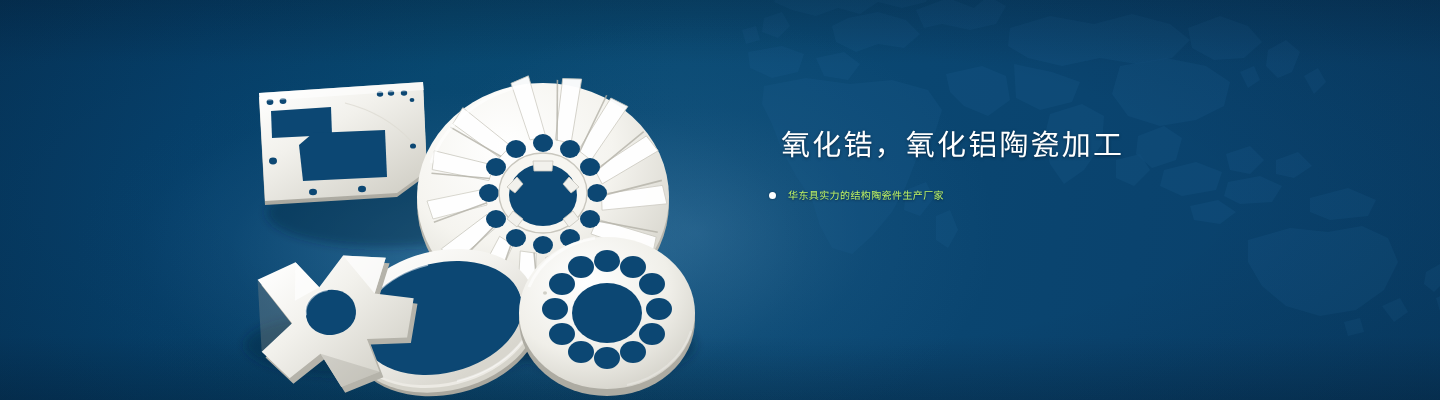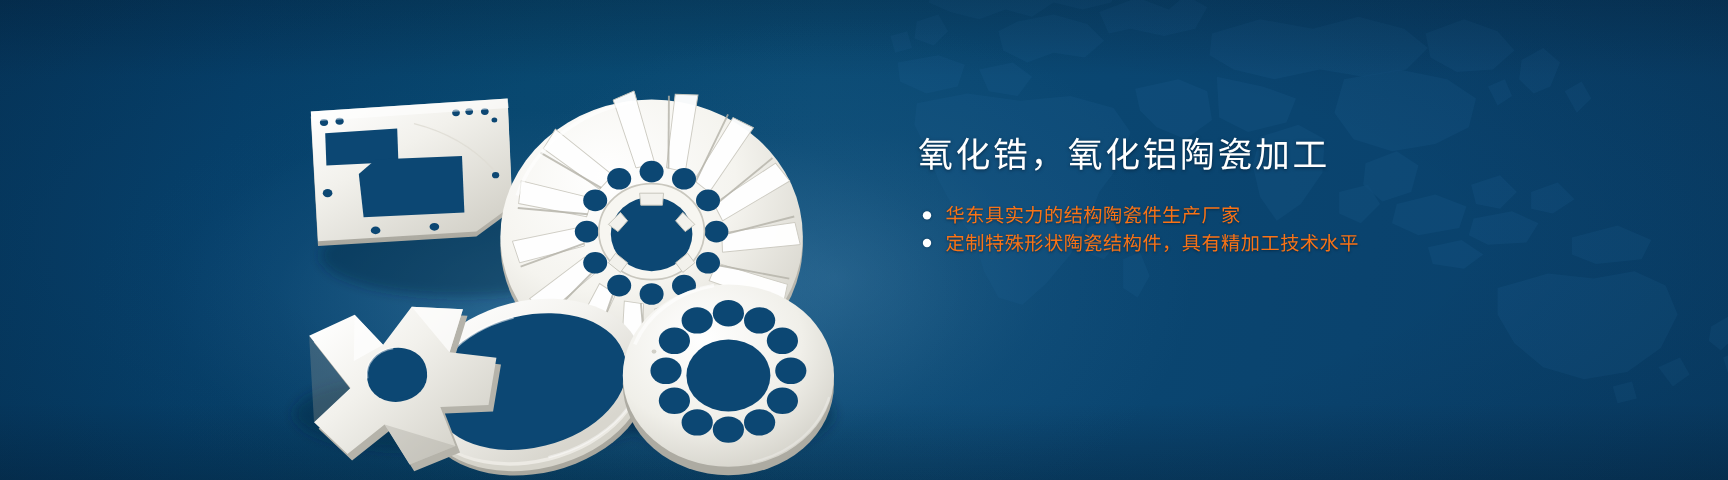--- a/index.html
+++ b/index.html
@@ -99,21 +99,21 @@
   .photo svg { display: block; width: 100%; height: 100%; overflow: visible; }
 
   
   .textblock {
     position: absolute;
     left: 765px;
     top: 112px;
     width: 620px;
   }
   .headline {
-    margin: 0;
+    margin: 16px;
     font-size: 29px;
     line-height: 34px;
     font-weight: 400;
     letter-spacing: 2.2px;
     color: #ffffff;
     text-shadow: 0 1px 3px rgba(0,14,30,0.55);
     white-space: nowrap;
   }
   .bullets {
     list-style: none;
@@ -129,23 +129,23 @@
   .dot {
     flex: 0 0 auto;
     width: 7px;
     height: 7px;
     border-radius: 50%;
     background: #ffffff;
     margin-right: 12px;
     box-shadow: 0 0 2px rgba(0,20,40,0.5);
   }
   .bullet-text {
-    font-size: 16px;
+    font-size: 10px;
     line-height: 23px;
-    color: #f97316;
+    color: #bef264;
     letter-spacing: 0.4px;
     text-shadow: 0 1px 2px rgba(0,12,26,0.5);
   }
 </style>
 </head>
 <body>
 
 <div class="banner">
 
   <div class="bg-base"></div>
@@ -460,20 +460,16 @@
     </svg>
   </div>
 
   <div class="textblock">
     <h1 class="headline">氧化锆，氧化铝陶瓷加工</h1>
     <ul class="bullets">
       <li class="bullet">
         <span class="dot"></span>
         <span class="bullet-text">华东具实力的结构陶瓷件生产厂家</span>
       </li>
-      <li class="bullet">
-        <span class="dot"></span>
-        <span class="bullet-text">定制特殊形状陶瓷结构件，具有精加工技术水平</span>
-      </li>
     </ul>
   </div>
 
 </div>
 
 </body></html>

